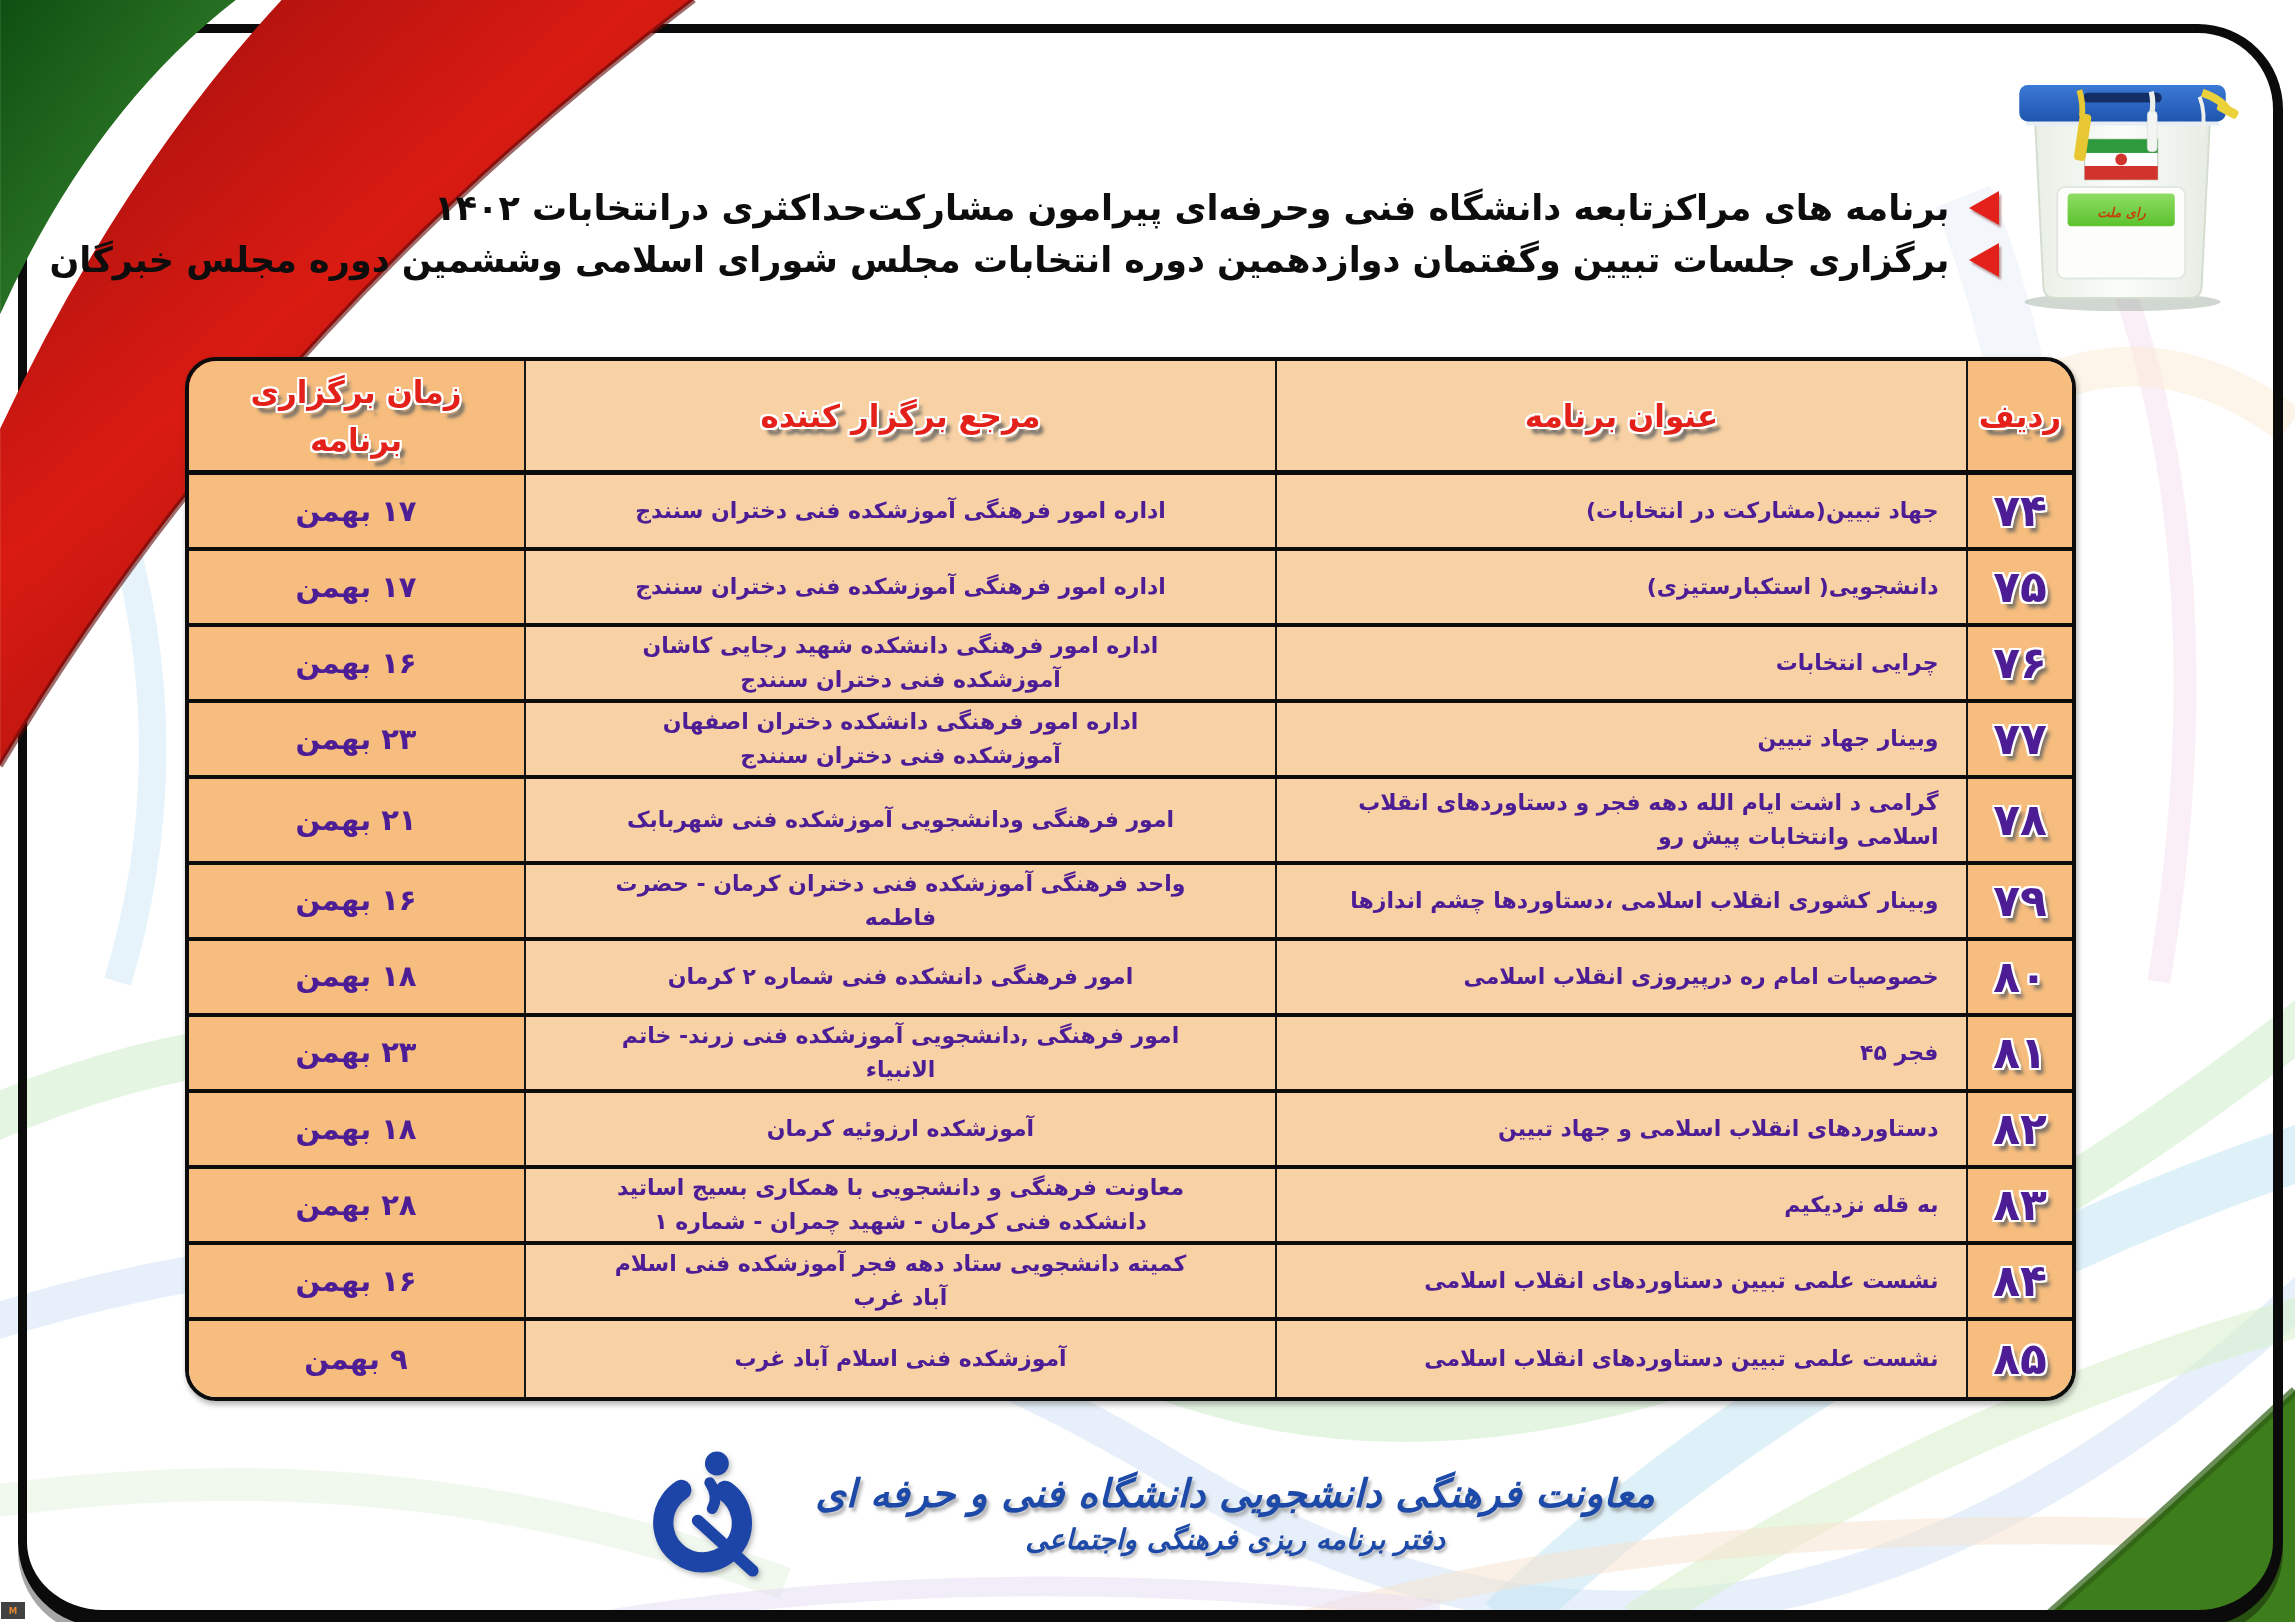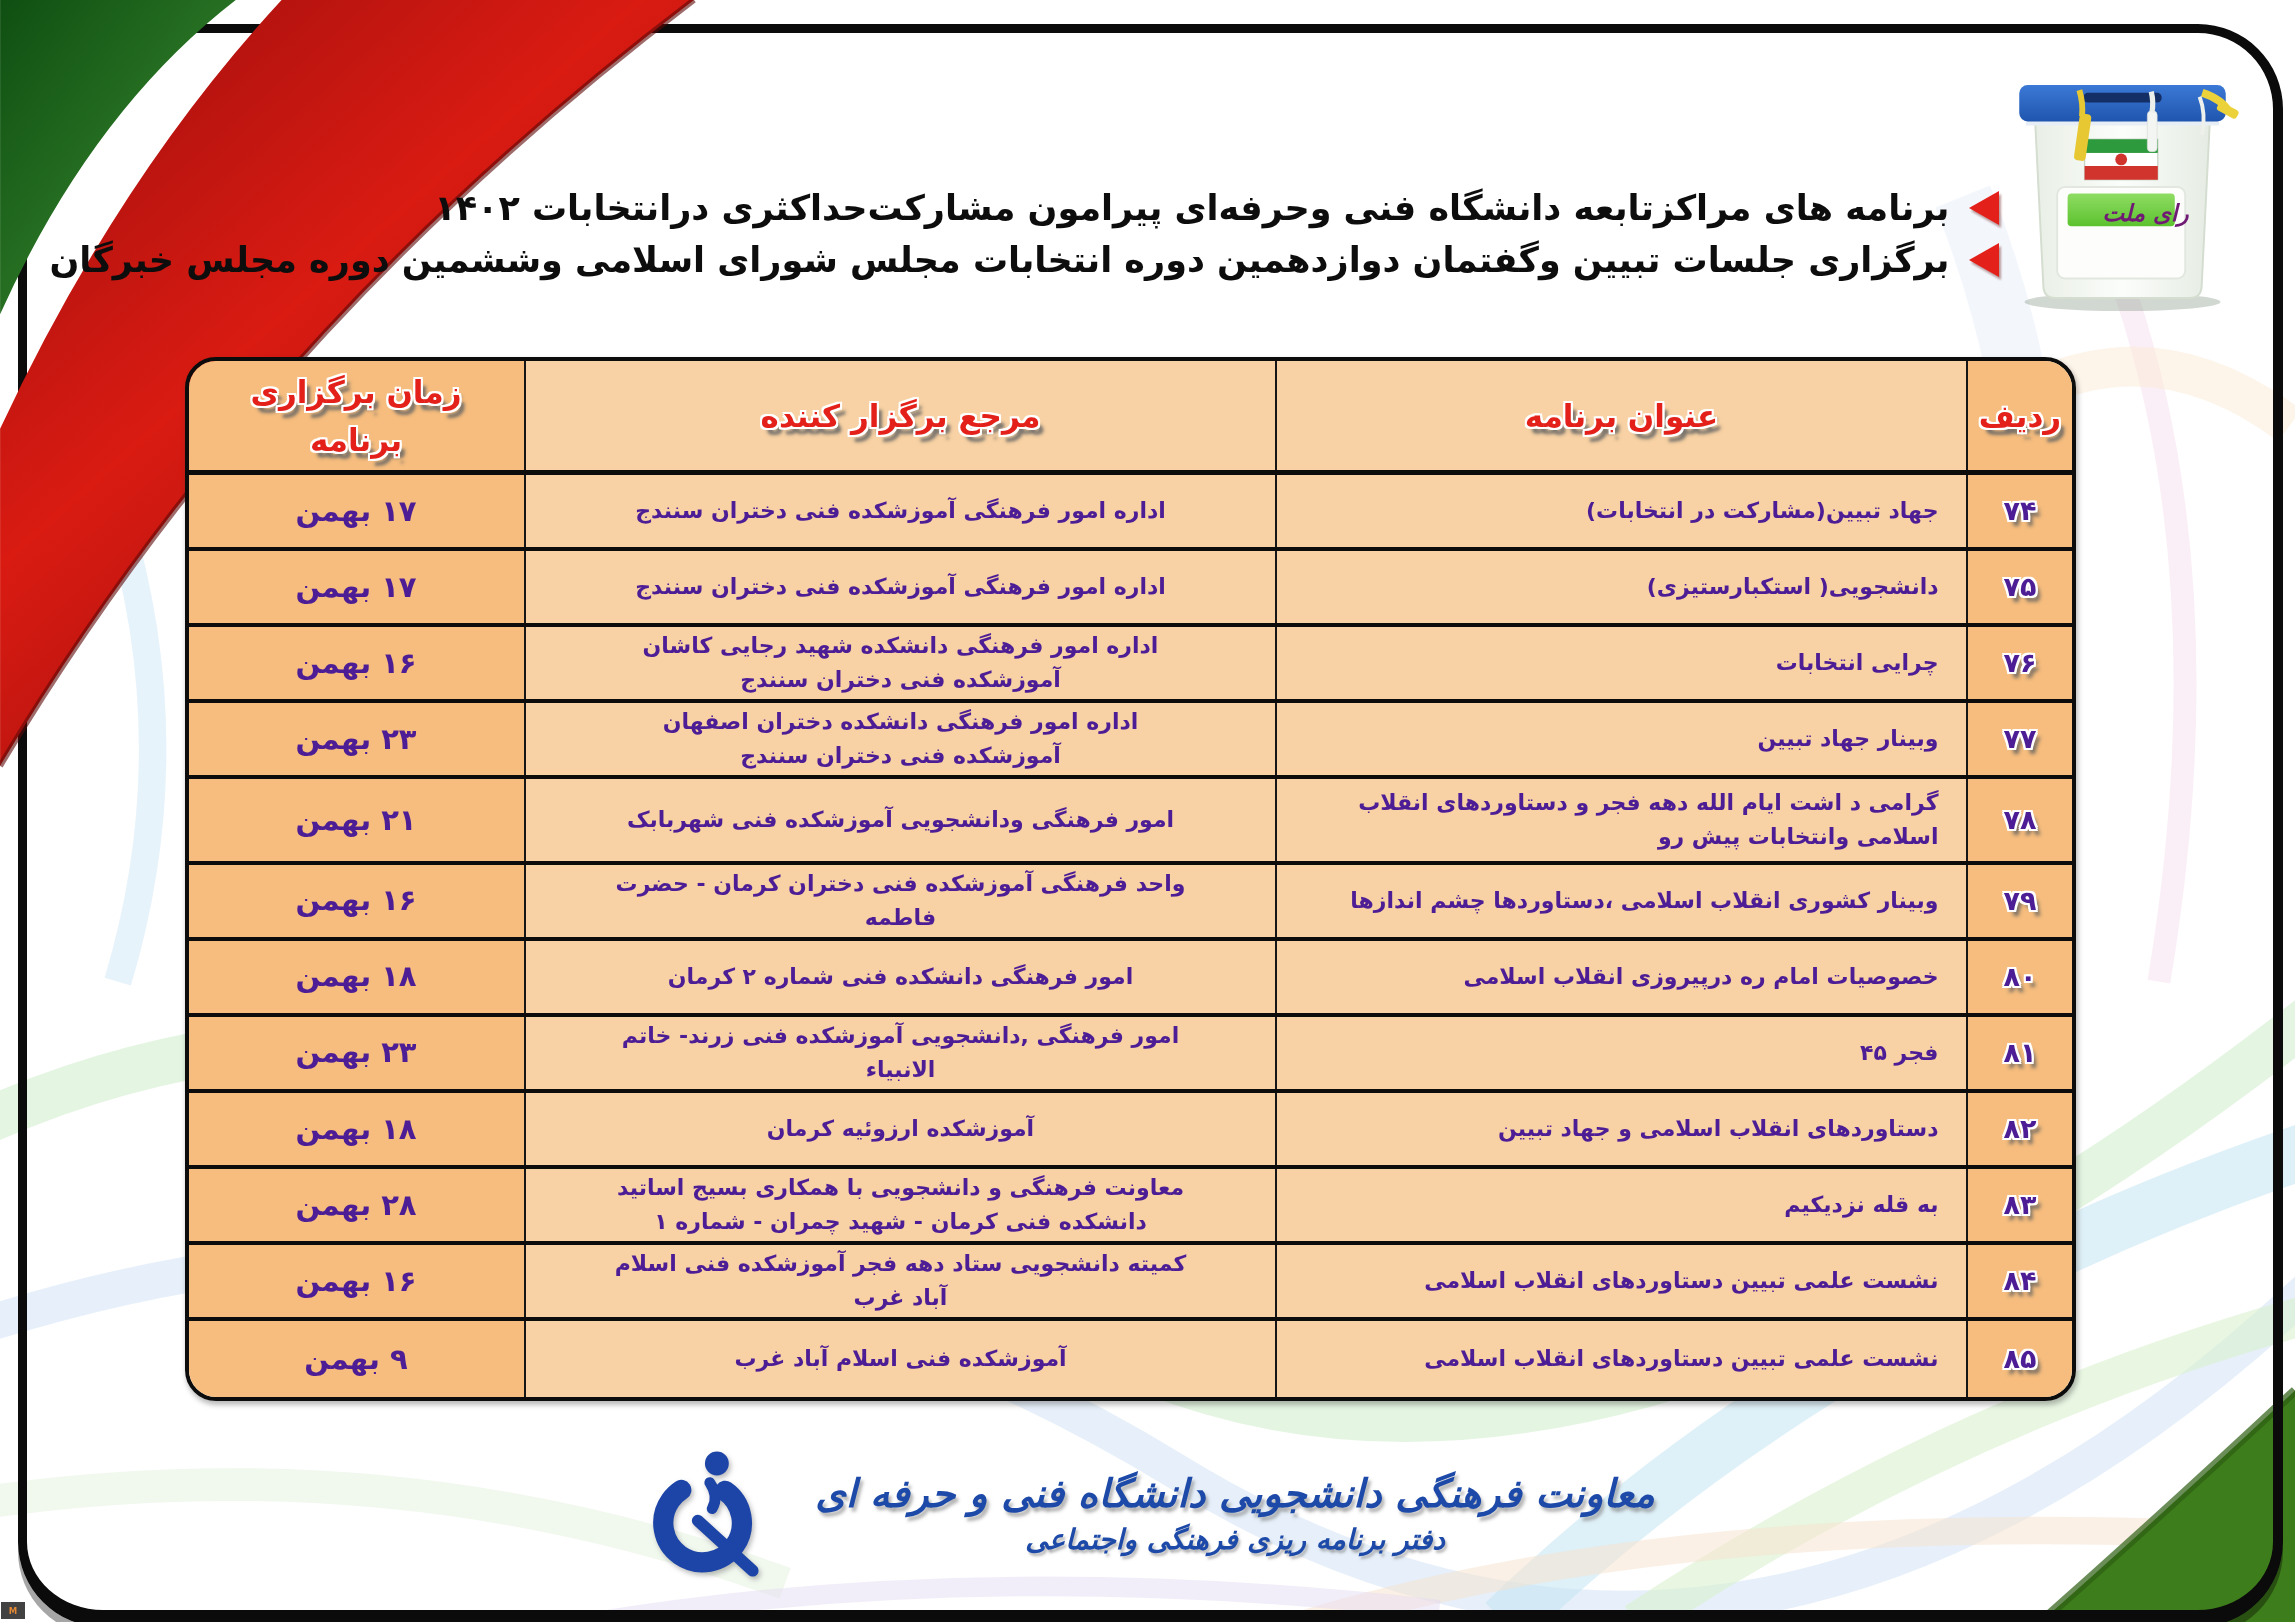--- a/index.html
+++ b/index.html
@@ -14,22 +14,22 @@
   .frame{position:absolute;left:18.3px;top:23.6px;width:2246px;height:1577px;
          border:9.2px solid #0b0b0b;border-bottom-width:17px;border-right-width:10.5px;
          border-radius:85px;z-index:2;box-shadow:0 9.2px 0 rgba(0,0,0,.35);}
 
   
   .ribbon{position:absolute;left:0;top:0;width:753px;height:851px;z-index:3;pointer-events:none;}
 
   
   .ballot{position:absolute;left:2006px;top:51px;width:233px;height:264px;z-index:3;}
   .ballot-label-text{position:absolute;left:63px;top:145px;width:105px;height:34px;
-      color:#701a75;font-size:23px;font-style:italic;font-weight:bold;text-align:center;
-      line-height:34px;z-index:4;direction:rtl;margin-left:24px;}
+      color:#c2410c;font-size:13px;font-style:italic;font-weight:bold;text-align:center;
+      line-height:34px;z-index:4;direction:rtl;}
 
   
   .header-block{position:absolute;right:296px;top:188px;display:flex;flex-direction:column;
       gap:11.8px;align-items:flex-end;z-index:4;}
   .hline{display:flex;direction:rtl;align-items:center;gap:19.6px;white-space:nowrap;}
   .hline .txt{font-weight:bold;font-size:35px;color:#0d0d0d;letter-spacing:-0.7px;}
   .bullet{width:0;height:0;border-top:17.7px solid transparent;border-bottom:17.7px solid transparent;
       border-right:30px solid var(--accent_red,#e3211a);
       filter:drop-shadow(2.6px 3.3px 1.3px rgba(110,30,30,.45));flex:0 0 auto;}
 
@@ -42,21 +42,21 @@
   .trow:last-child{border-bottom:none;}
   .trow.head{min-height:84px;border-bottom:5.9px solid #0c0c0c;}
   .cell{display:flex;align-items:center;box-sizing:border-box;border-left:2px solid #161616;}
   .cell.c-time{border-left:none;}
   .c-radif,.c-time{background:var(--table_dark,#f6bd7e);justify-content:center;}
   .c-title,.c-org{background:var(--table_light,#f8d2a4);}
   .c-title{justify-content:flex-start;padding:6.5px 27.5px 6.5px 15.7px;text-align:right;}
   .c-org{justify-content:center;text-align:center;padding:2px 84px;}
   .cell .t{font-weight:bold;color:#4c1d95;font-size:22px;line-height:1.55;}
   .c-time .t{font-size:29px;}
-  .c-radif .t{font-size:27px;
+  .c-radif .t{font-size:44px;
       text-shadow:2px 0 0 #fff,-2px 0 0 #fff,0 2px 0 #fff,0 -2px 0 #fff,
                   2px 2px 0 #fff,-2px -2px 0 #fff,2px -2px 0 #fff,-2px 2px 0 #fff,
                   4.6px 5.9px 3.9px rgba(95,95,95,.8);}
   .trow.head .cell{justify-content:center;padding:6.5px 13px;text-align:center;}
   .trow.head .t{font-size:31px;color:var(--accent_red,#e8251c);
       text-shadow:2px 0 0 #fff,-2px 0 0 #fff,0 2px 0 #fff,0 -2px 0 #fff,
                   2px 2px 0 #fff,-2px -2px 0 #fff,2px -2px 0 #fff,-2px 2px 0 #fff,
                   5.2px 6.5px 3.3px rgba(100,100,100,.85);}
 
   

